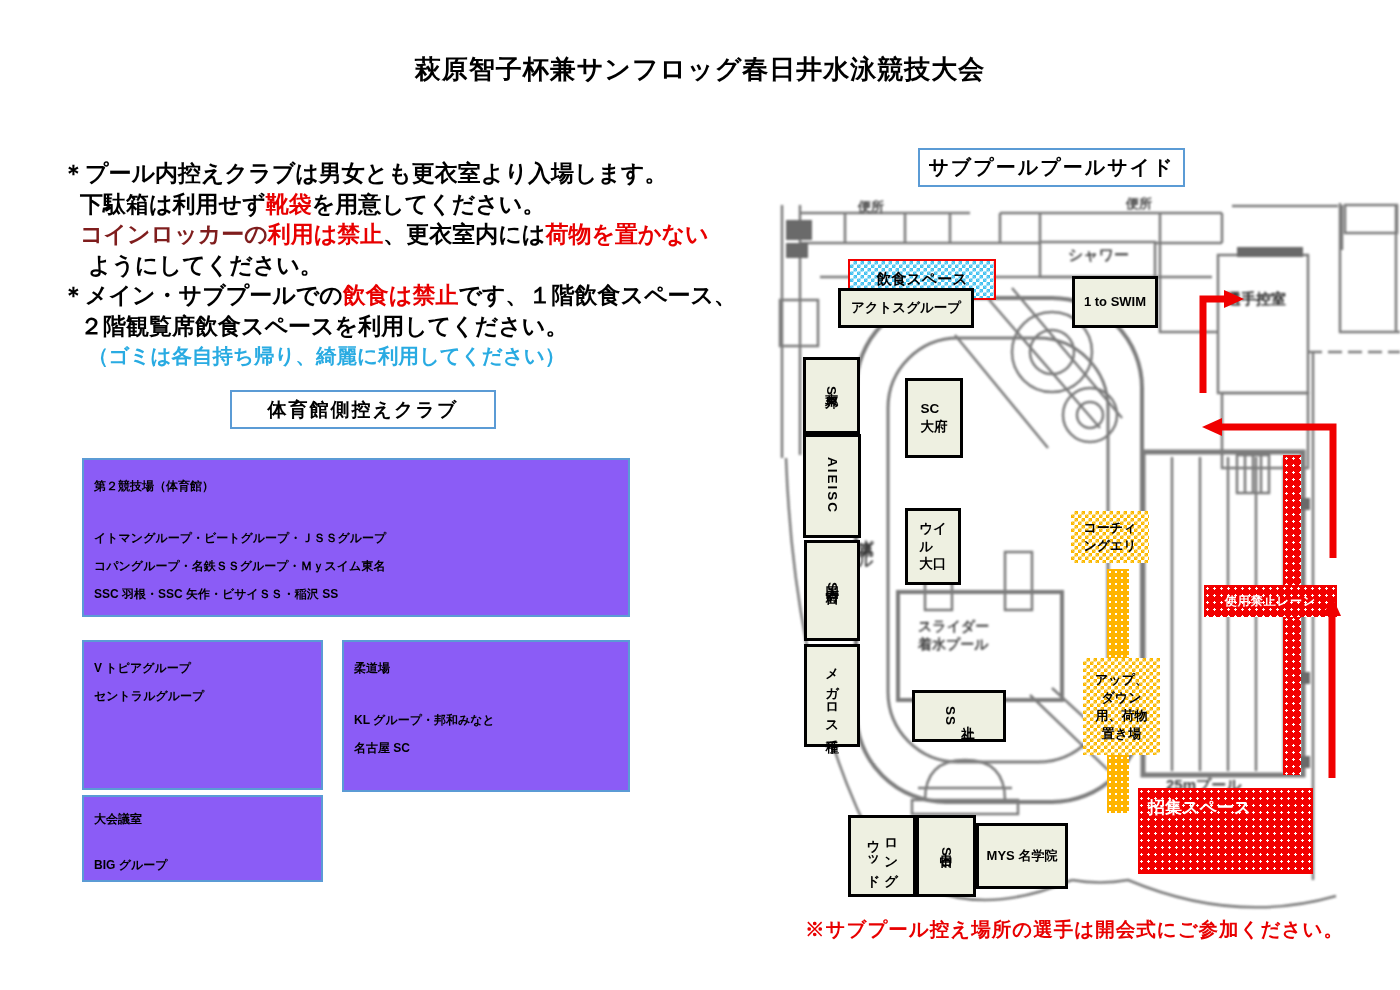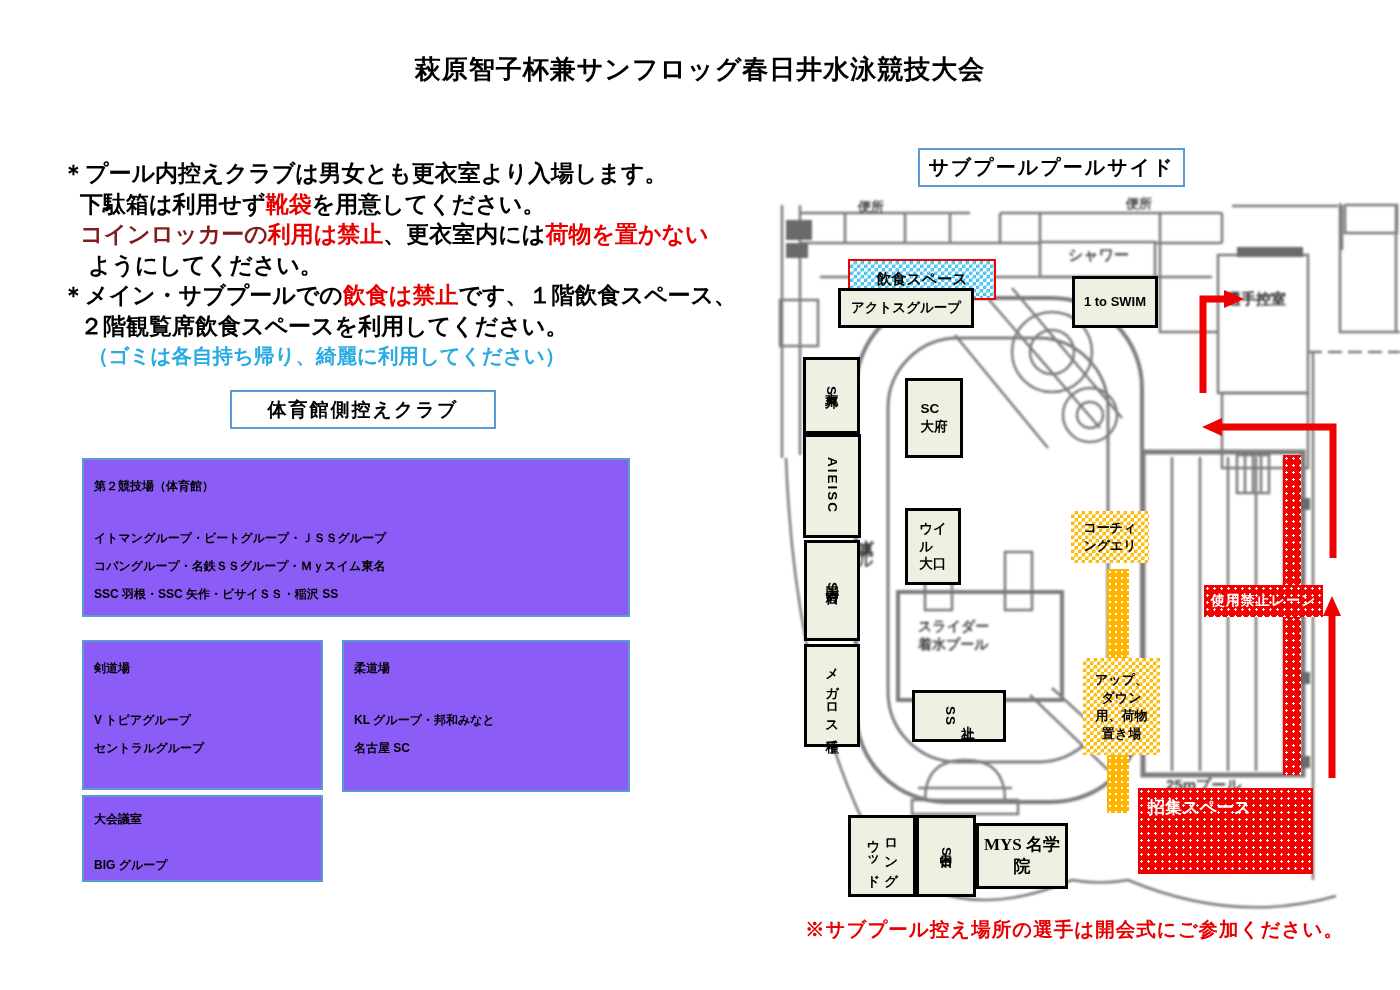--- a/index.html
+++ b/index.html
@@ -76,21 +76,20 @@
   <div class="hdr-box" style="left:230px;top:390px;width:266px;height:39px;font-size:19px;">体育館側控えクラブ</div>
 
   <div class="info-box" style="left:82px;top:458px;width:548px;height:159px;">
     <div class="bt">第２競技場（体育館）</div>
     <div class="bl">イトマングループ・ビートグループ・ＪＳＳグループ
 コパングループ・名鉄ＳＳグループ・Ｍｙスイム東名
 SSC 羽根・SSC 矢作・ビサイＳＳ・稲沢 SS</div>
   </div>
 
   <div class="info-box" style="left:82px;top:640px;width:241px;height:150px;">
-    <div class="bt">剣道場</div>
     <div class="bl">V トピアグループ
 セントラルグループ</div>
   </div>
 
   <div class="info-box" style="left:342px;top:640px;width:288px;height:152px;">
     <div class="bt">柔道場</div>
     <div class="bl">KL グループ・邦和みなと
 名古屋 SC</div>
   </div>
 
@@ -157,40 +156,40 @@
 
   <div class="zone checker-blue" style="left:848px;top:243px;width:148px;height:41px;border:2px solid #f20000;font-size:15px;color:#000;margin-top:16px;">飲食スペース</div>
   <div class="zone checker-yellow" style="left:1071px;top:511px;width:78px;height:52px;font-size:13px;color:#000;">コーチィ
 ングエリ</div>
   <div class="zone dots-yellow" style="left:1107px;top:569px;width:22px;height:244px;z-index:2;"></div>
   <div class="zone checker-yellow" style="left:1083px;top:658px;width:77px;height:97px;font-size:13px;color:#000;">アップ、
 ダウン
 用、荷物
 置き場</div>
   <div class="zone dots-red" style="left:1283px;top:455px;width:18px;height:320px;z-index:2;"></div>
-  <div class="zone dots-red" style="left:1204px;top:585px;width:119px;height:32px;font-size:14px;color:#fff;letter-spacing:1px;">使用禁止レーン</div>
+  <div class="zone dots-red" style="left:1204px;top:585px;width:133px;height:32px;font-size:12px;color:#fff;letter-spacing:1px;">使用禁止レーン</div>
   <div class="zone dots-red" style="left:1138px;top:788px;width:175px;height:86px;font-size:17px;color:#fff;align-items:flex-start;justify-content:flex-start;padding:8px 0 0 10px;">招集スペース</div>
 
   <div class="mbox" style="left:838px;top:288px;width:136px;height:40px;">アクトスグループ</div>
   <div class="mbox" style="left:1072px;top:276px;width:86px;height:52px;font-size:13px;">1 to SWIM</div>
   <div class="mbox vert" style="left:803px;top:357px;width:57px;height:77px;"><span>東邦SC</span></div>
   <div class="mbox vert" style="left:803px;top:434px;width:58px;height:104px;"><span>AIEISC</span></div>
   <div class="mbox vert" style="left:804px;top:540px;width:56px;height:101px;"><span>国府宮SC</span></div>
   <div class="mbox vert" style="left:804px;top:644px;width:56px;height:103px;"><span>メガロス千種</span></div>
   <div class="mbox" style="left:905px;top:378px;width:58px;height:80px;text-align:left;">SC
 大府</div>
   <div class="mbox" style="left:905px;top:508px;width:56px;height:77px;text-align:left;">ウイ
 ル
 大口</div>
   <div class="mbox vlr" style="left:912px;top:690px;width:94px;height:52px;"><span>SS
 上社</span></div>
   <div class="mbox vert" style="left:848px;top:815px;width:68px;height:82px;"><span>ロング
 ウッド</span></div>
   <div class="mbox vert" style="left:916px;top:815px;width:60px;height:82px;"><span>中日SC</span></div>
-  <div class="mbox" style="left:976px;top:823px;width:92px;height:66px;font-size:17px;font-family:Liberation Serif, serif;">MYS 名学院</div>
+  <div class="mbox" style="left:976px;top:823px;width:92px;height:66px;font-size:13px;">MYS 名学院</div>
 
   <svg class="arrows" width="1400" height="990" viewBox="0 0 1400 990">
     <g stroke="#f00000" stroke-width="7" fill="none">
       <path d="M1203 393 V299 H1224"></path>
       <path d="M1333 558 V427 H1222"></path>
       <path d="M1332 778 V616"></path>
     </g>
     <g fill="#f00000" stroke="none">
       <polygon points="1224,290 1224,308 1244,299"></polygon>
       <polygon points="1222,418 1222,436 1202,427"></polygon>

